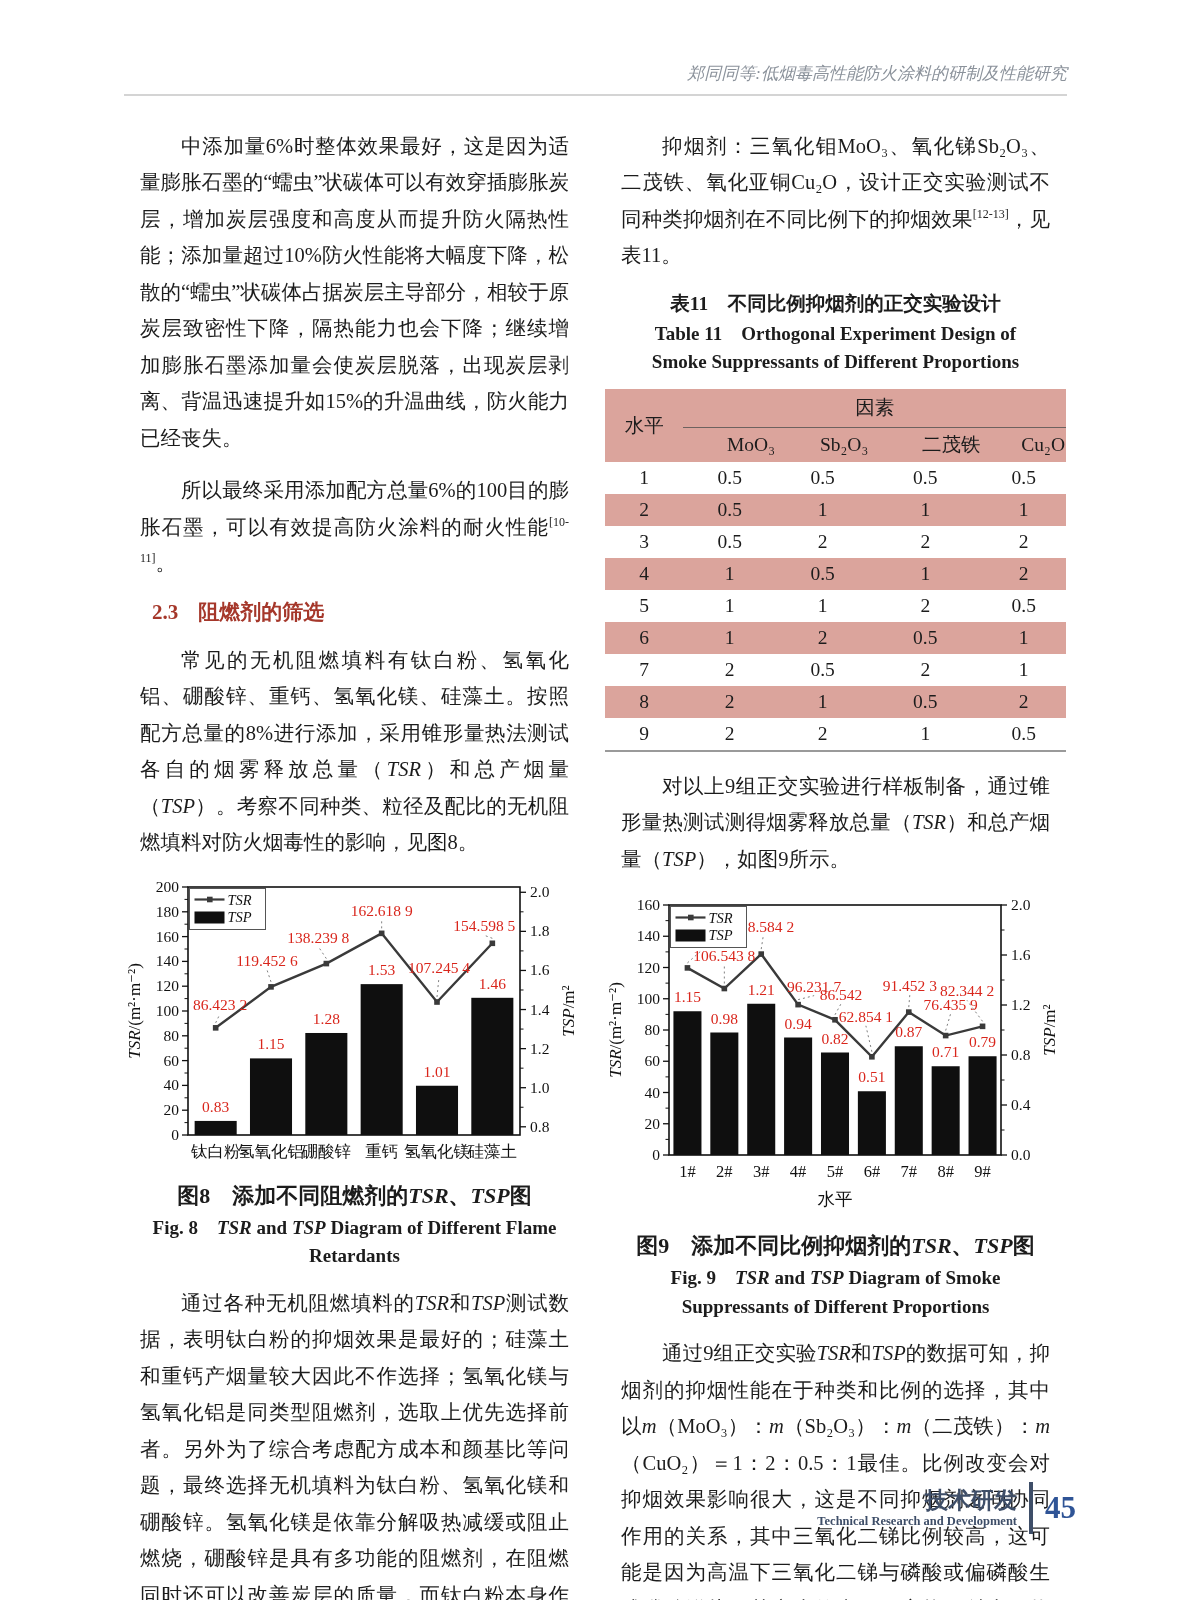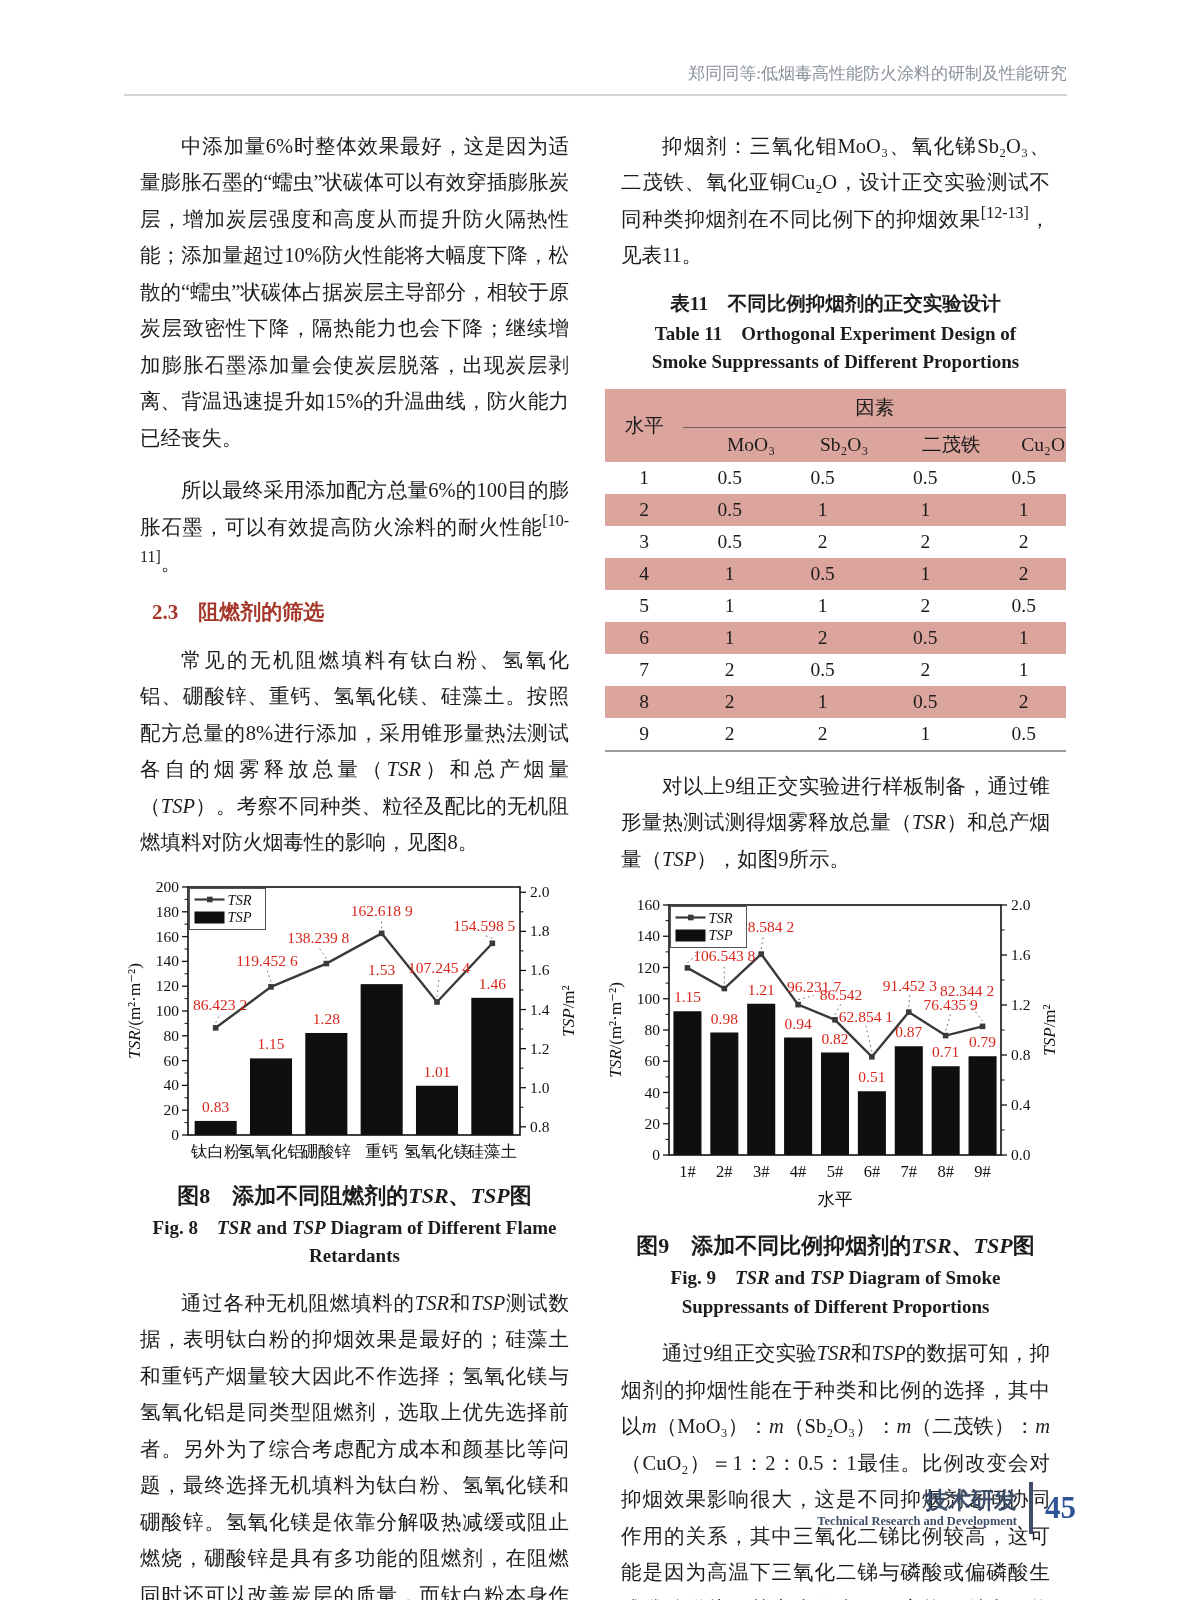--- a/index.html
+++ b/index.html
@@ -1,24 +1,24 @@
 <!DOCTYPE html>
 <html><head>
 <meta charset="utf-8">
 <style>
   html,body{margin:0;padding:0;background:#e9e9e9;}
   .page{width:1187px;height:1600px;background:#ffffff;margin:0 auto;position:relative;
         box-sizing:border-box;padding:62px 120px 0 124px;overflow:hidden;
         font-family:"Liberation Serif","DejaVu Serif",serif;color:#1c1c1c;}
   .header-row{display:flex;justify-content:flex-end;font-size:17px;color:#8b929b;
-        padding-bottom:9px;border-bottom:2px solid #d4d4d4;}
+        padding-bottom:9px;border-bottom:2px solid #d4d4d4;font-style:italic;}
   .columns{display:flex;gap:20px;margin-top:16px;}
   .col{width:461px;}
   p.body{font-size:20.5px;line-height:1.78;text-align:justify;margin:16px;text-indent:2em;}
-  p.body sup{font-size:16px;line-height:0;}
+  p.body sup{font-size:12px;line-height:0;}
   h3.sec{font-size:21px;color:#a5372a;margin:9px 0 5px;font-weight:bold;}
   h3.sec .sec-num{margin-right:0.95em;margin-left:28px;}
   figure{margin:12px 0 2px;text-align:center;}
   .cap-zh{font-size:22px;font-weight:bold;margin-top:4px;}
   .cap-en{font-size:19px;font-weight:bold;width:88%;margin:3px auto 0;line-height:1.5;}
   .tbl-title-zh{font-size:19.5px;font-weight:bold;text-align:center;margin-top:10px;}
   .tbl-title-en{font-size:19px;font-weight:bold;text-align:center;width:90%;margin:3px auto 0;line-height:1.5;}
   table.orth{width:100%;border-collapse:collapse;margin-top:12px;font-size:19.5px;text-align:center;
         border-bottom:2px solid #9a9a9a;}
   table.orth th{font-weight:normal;}

